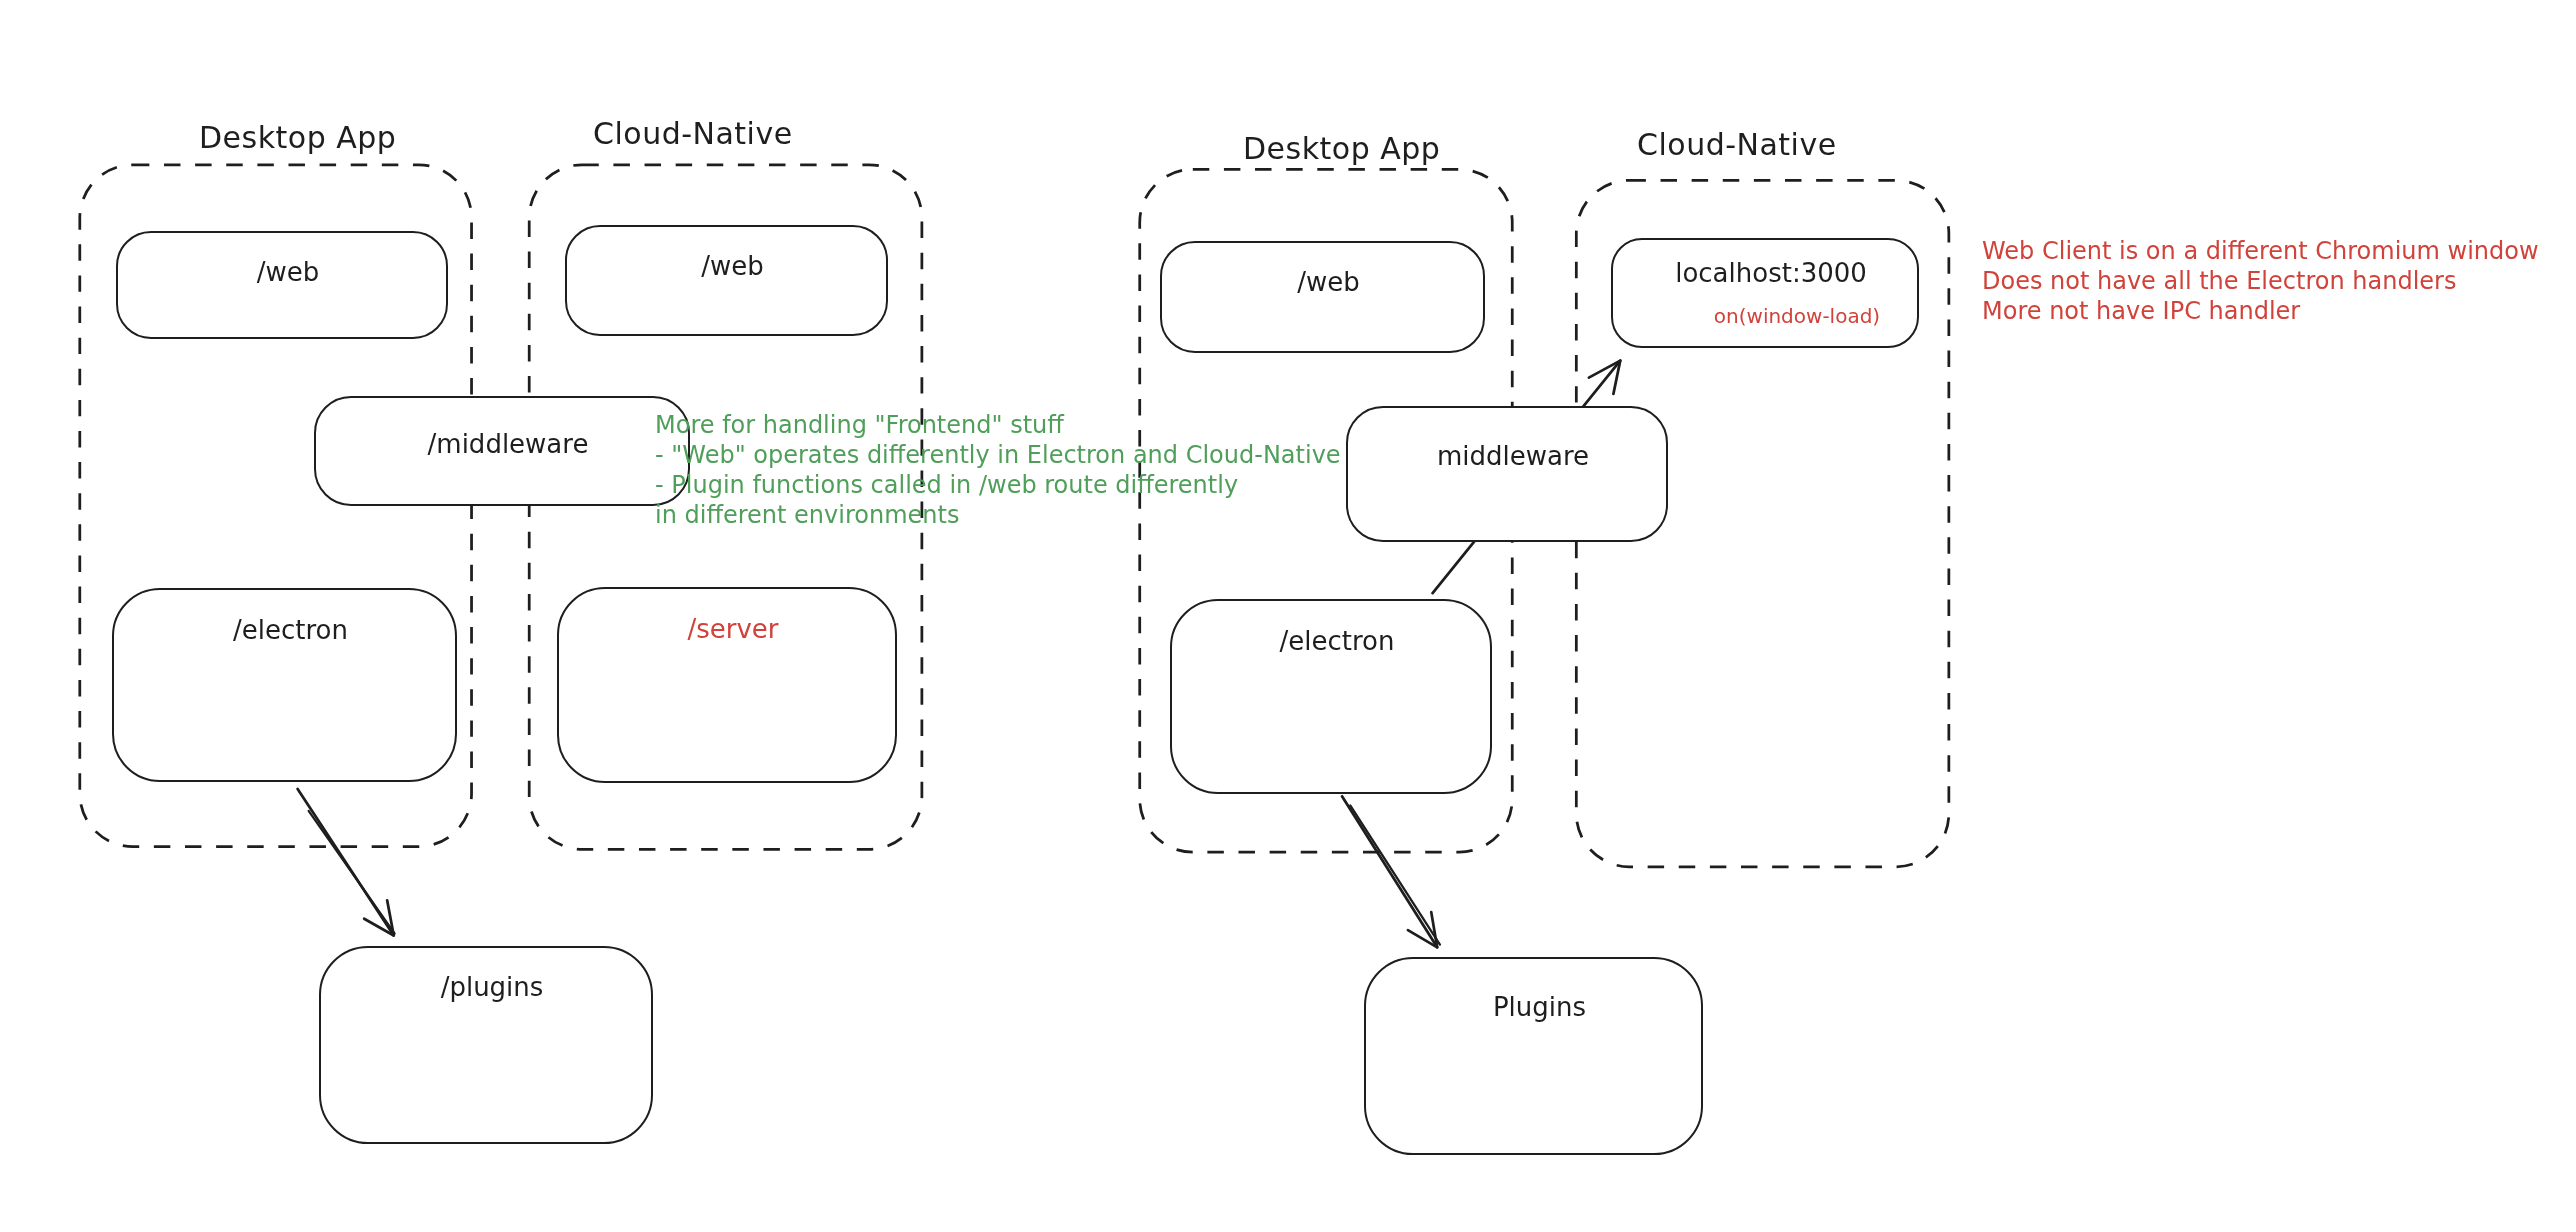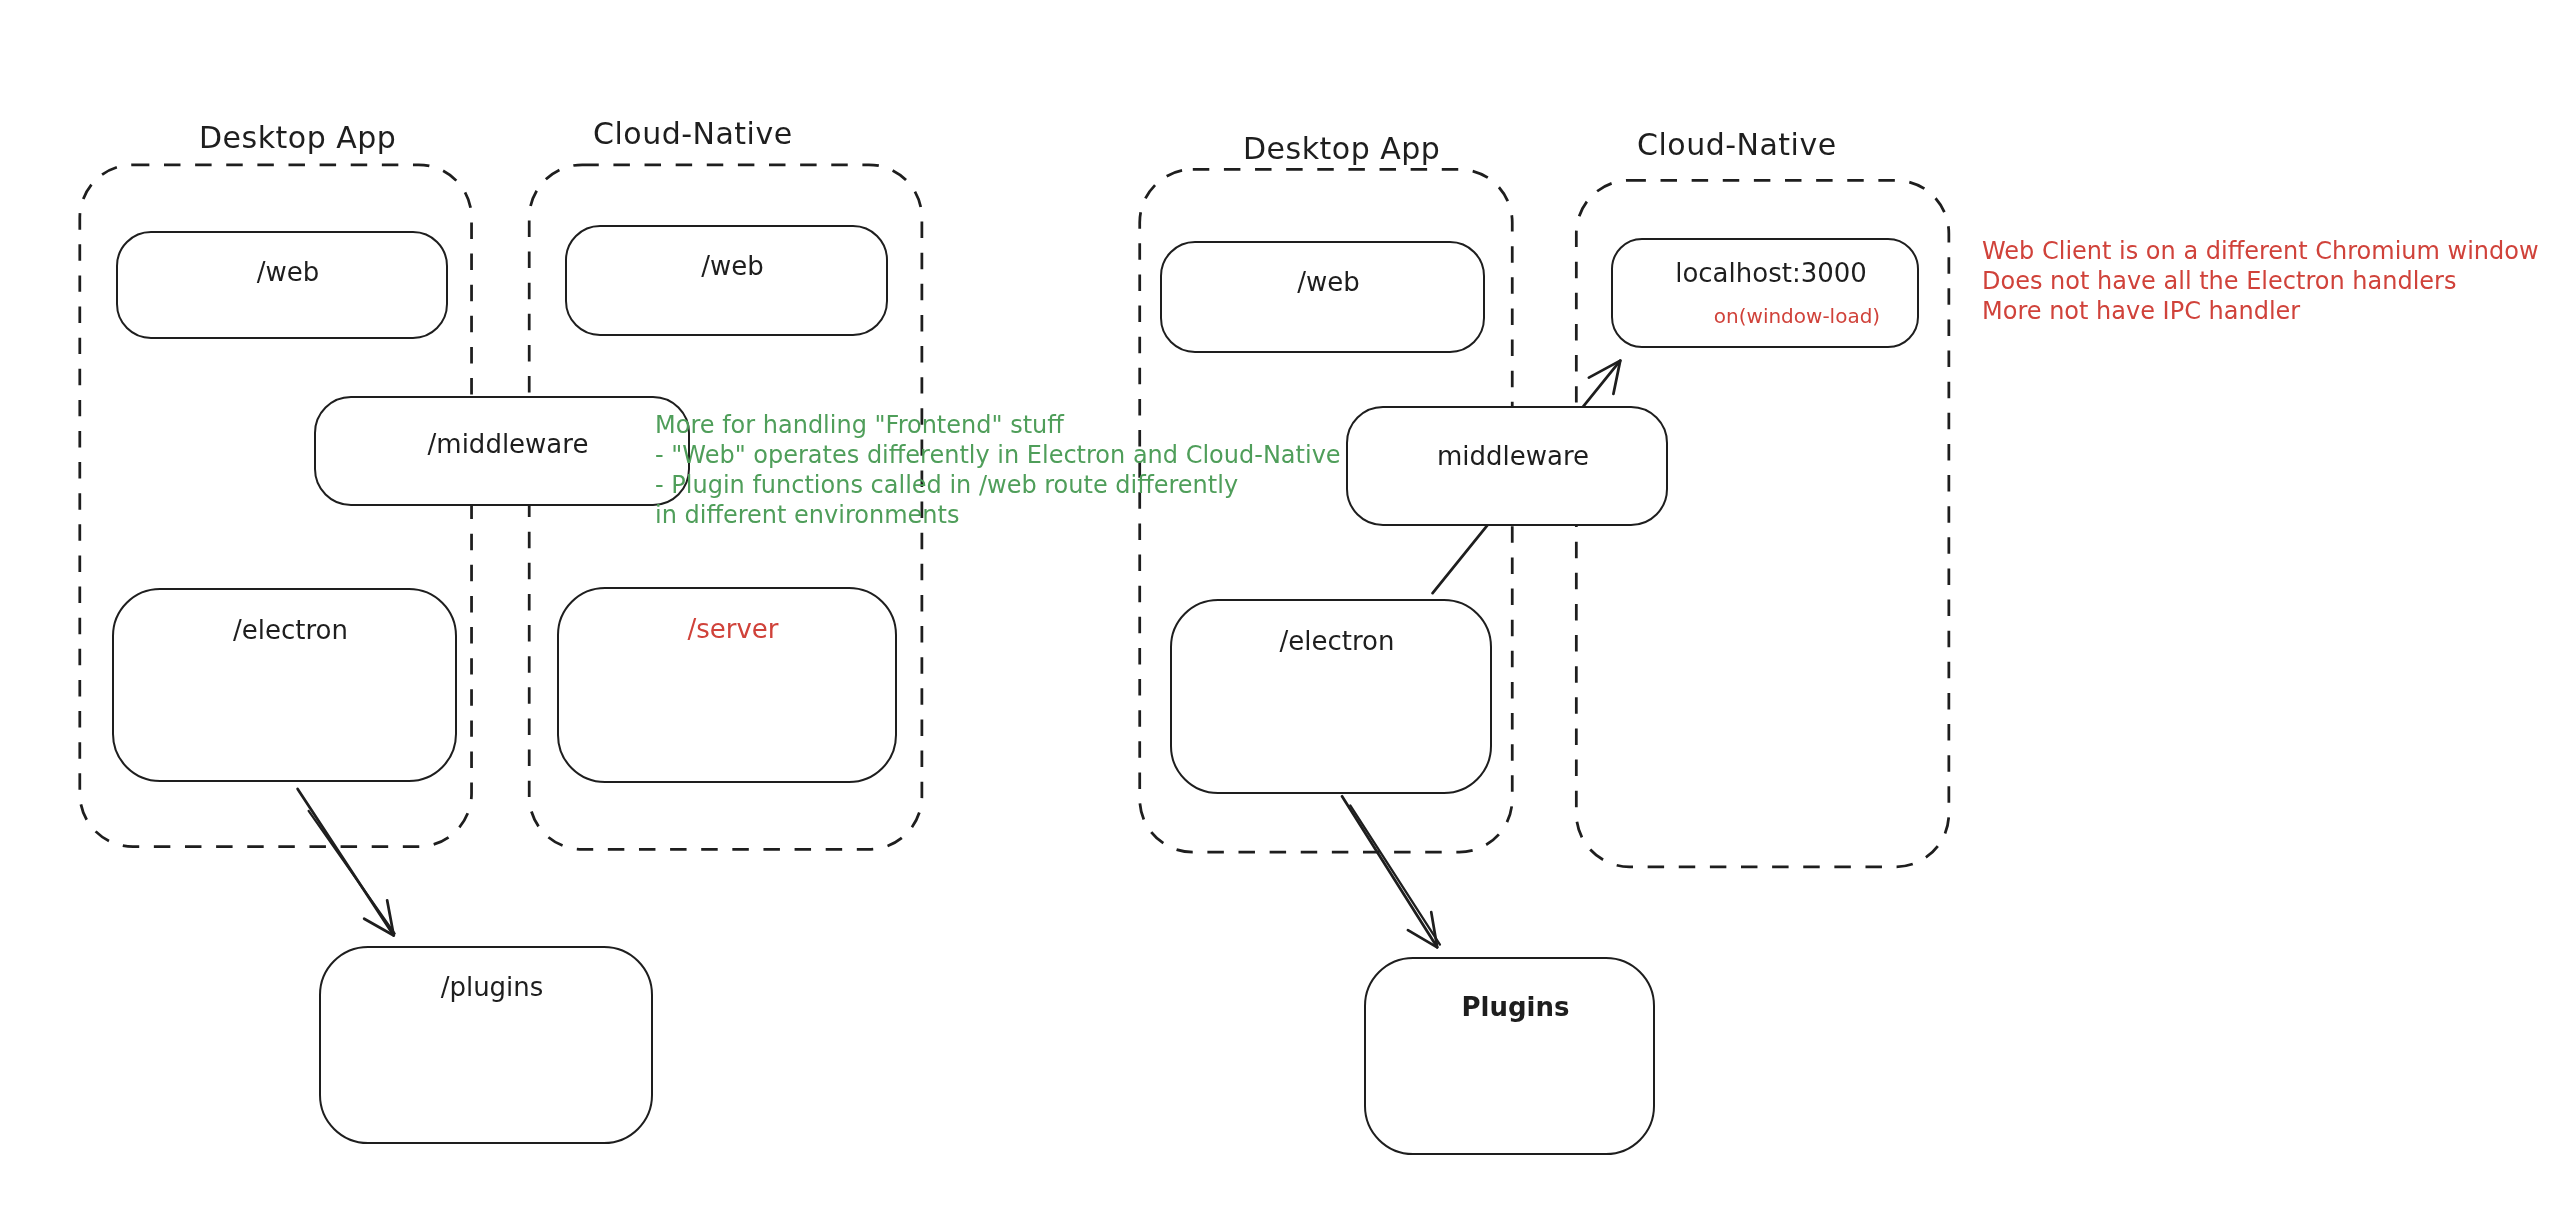--- a/index.html
+++ b/index.html
@@ -105,34 +105,34 @@
     <div>in different environments</div>
   </div>
 
   <div class="abs container-title" style="left:1243px;top:131px;">Desktop App</div>
   <div class="abs container-title" style="left:1637px;top:127px;">Cloud-Native</div>
 
   <div class="node" style="left:1160px;top:241px;width:325px;height:112px;border-radius:35px;">
     <span class="lbl" style="margin-top:24px;">/web</span>
   </div>
 
-  <div class="node" style="left:1346px;top:406px;width:322px;height:120px;border-radius:37px;">
+  <div class="node" style="left:1346px;top:406px;width:322px;height:136px;border-radius:37px;">
     <span class="lbl" style="margin-top:33px;">middleware</span>
   </div>
 
   <div class="node" style="left:1170px;top:599px;width:322px;height:195px;border-radius:48px;">
     <span class="lbl" style="margin-top:25px;">/electron</span>
   </div>
 
   <div class="node" style="left:1611px;top:238px;width:308px;height:110px;border-radius:31px;">
     <span class="lbl" style="margin-top:18.3px;">localhost:3000</span>
     <span class="lbl red-text" style="margin-top:16px;font-size:20px;transform:translateX(26px);">on(window-load)</span>
   </div>
 
-  <div class="node" style="left:1364px;top:957px;width:291px;height:198px;border-radius:49px;font-weight:bold;">
+  <div class="node" style="left:1364px;top:957px;width:339px;height:198px;border-radius:49px;">
     <span class="lbl" style="margin-top:33px;">Plugins</span>
   </div>
 
   <div class="note red" style="left:1982px;top:236px;">
     <div>Web Client is on a different Chromium window</div>
     <div>Does not have all the Electron handlers</div>
     <div>More not have IPC handler</div>
   </div>
 
 </div>

